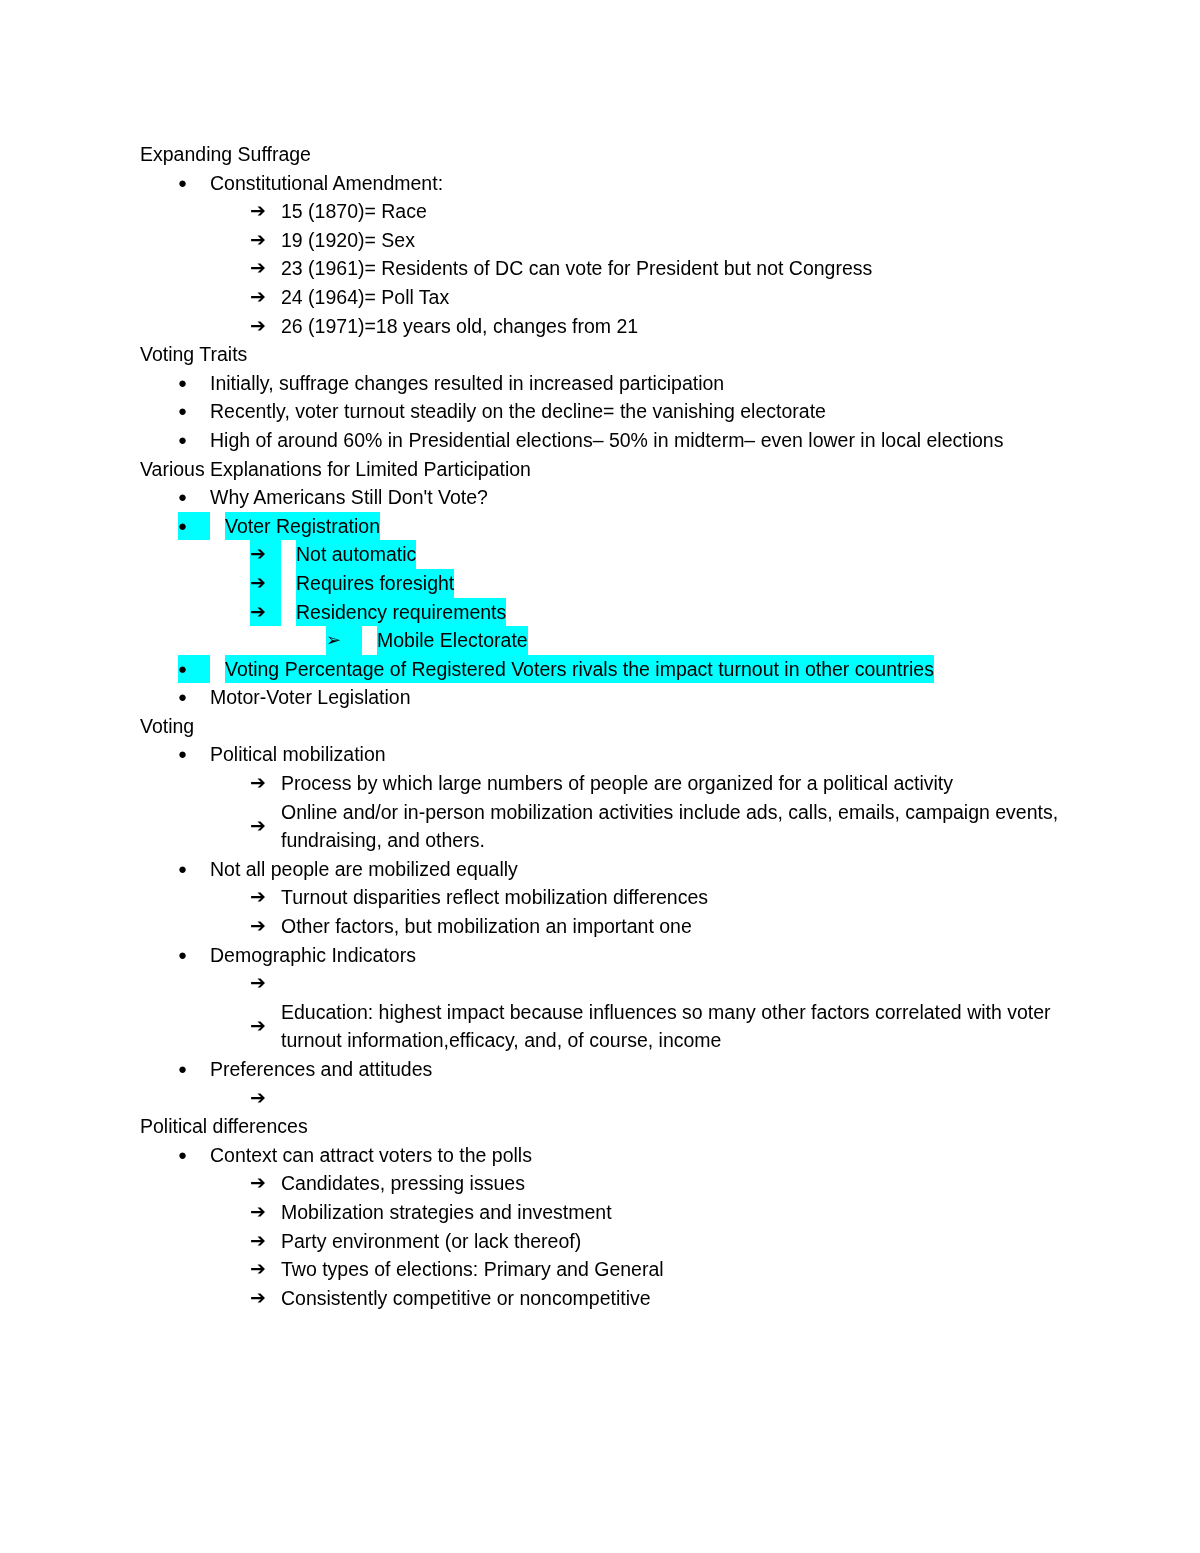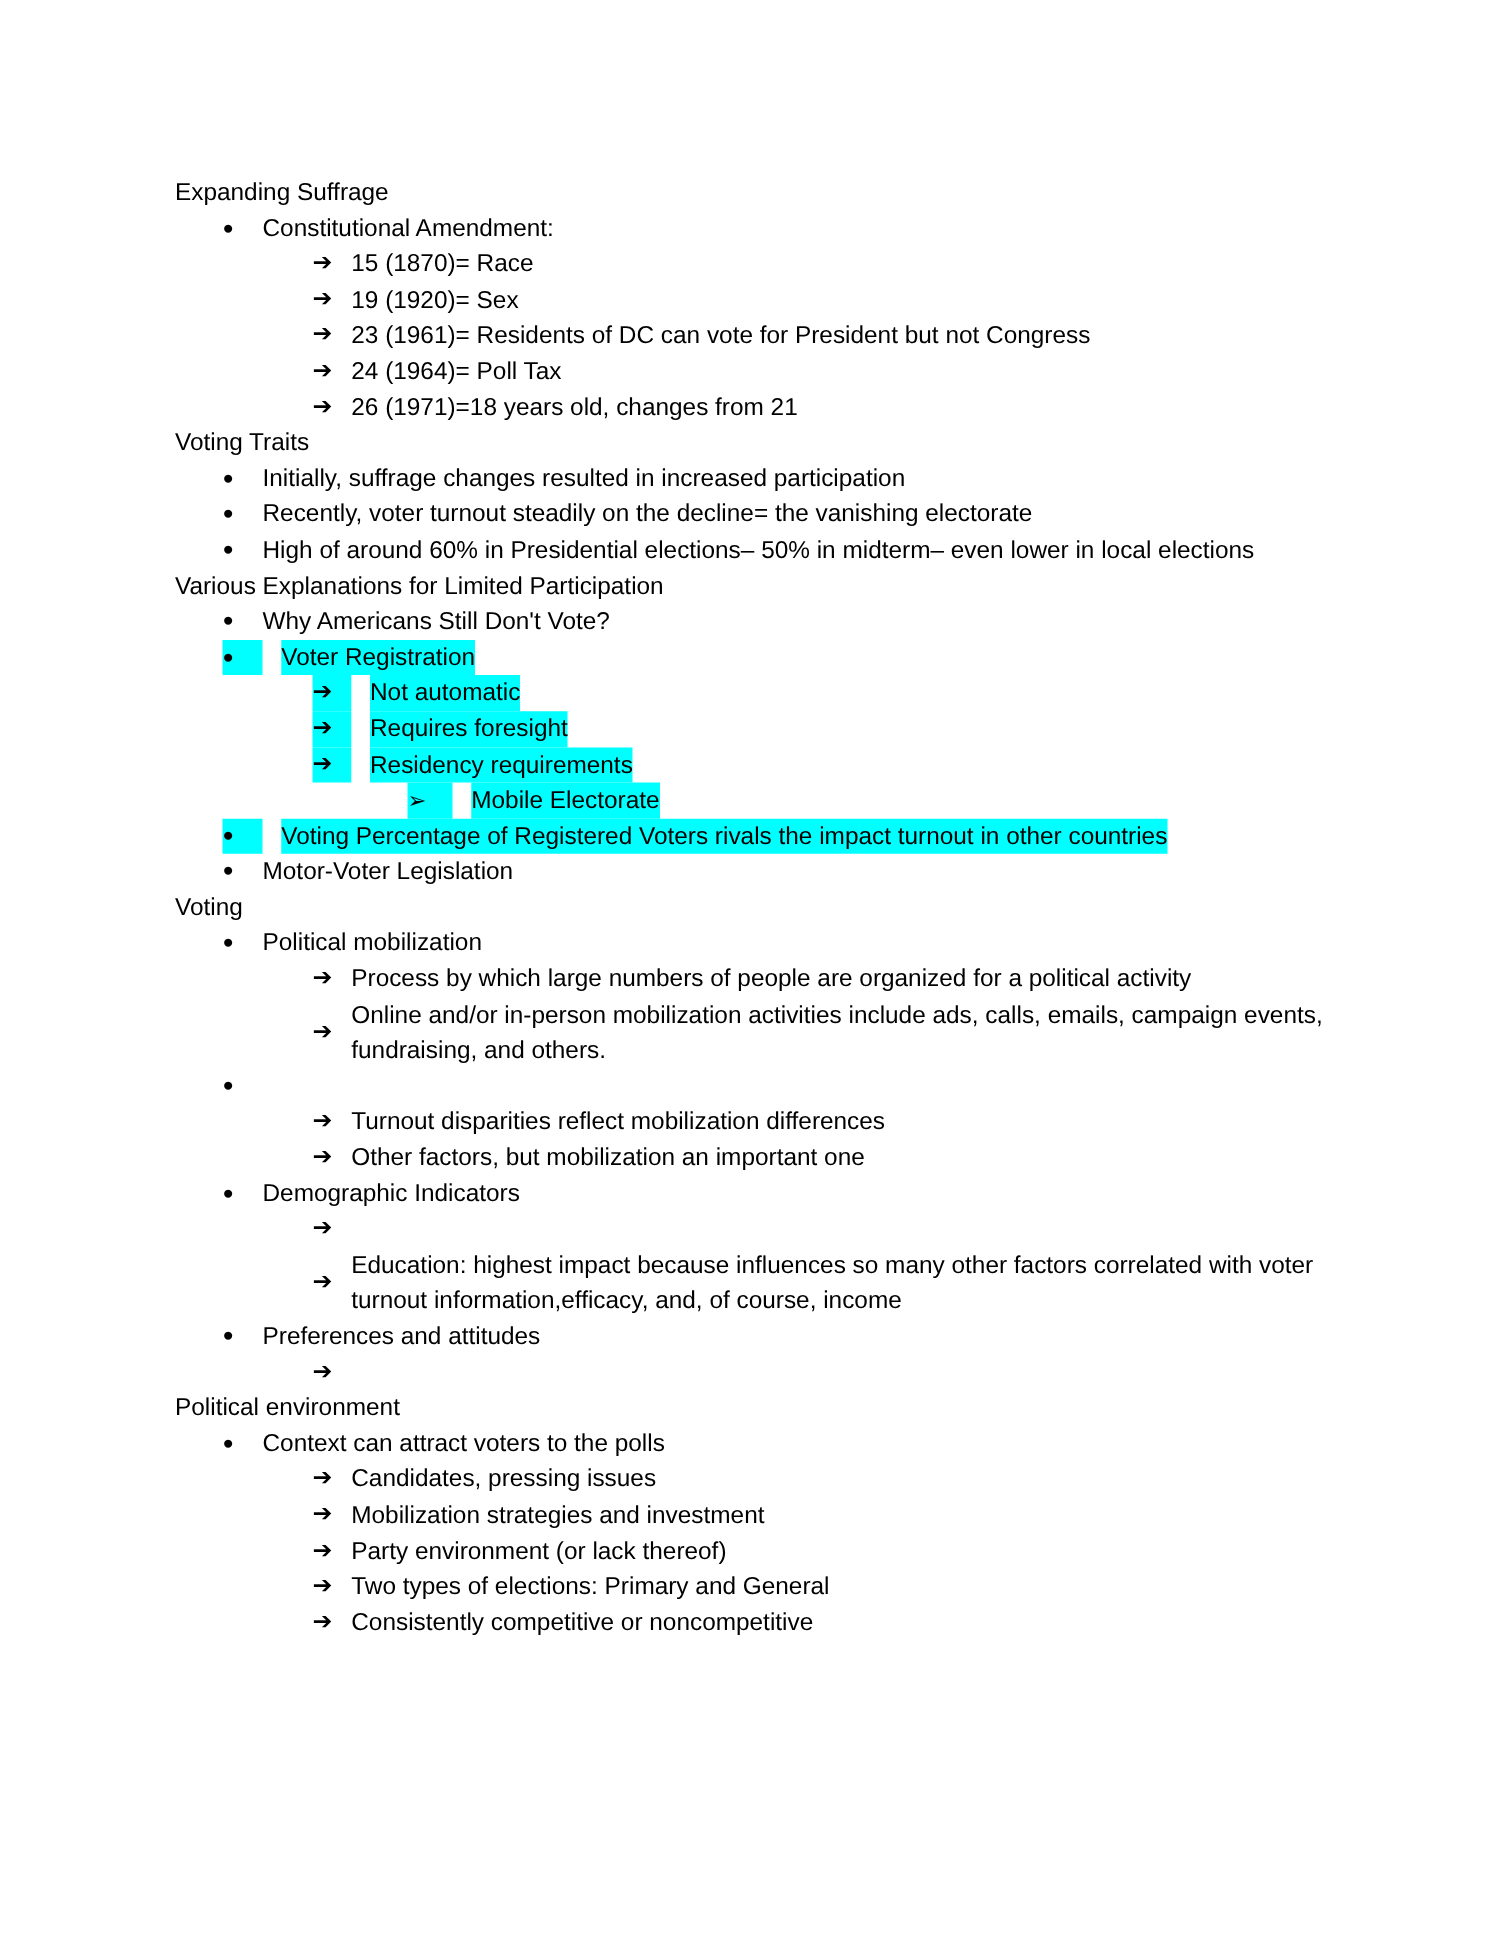--- a/index.html
+++ b/index.html
@@ -180,20 +180,21 @@
       <div class="row lvl2">
         <span class="marker">➔</span>
         <span class="txt">Process by which large numbers of people are organized for a political activity</span>
       </div>
       <div class="row lvl2">
         <span class="marker">➔</span>
         <span class="txt">Online and/or in-person mobilization activities include ads, calls, emails, campaign events, fundraising, and others.</span>
       </div>
       <div class="row lvl1">
         <span class="marker">●</span>
+        <span class="txt">Not all people are mobilized equally</span>
       </div>
       <div class="row lvl2">
         <span class="marker">➔</span>
         <span class="txt">Turnout disparities reflect mobilization differences</span>
       </div>
       <div class="row lvl2">
         <span class="marker">➔</span>
         <span class="txt">Other factors, but mobilization an important one</span>
       </div>
       <div class="row lvl1">
@@ -208,21 +209,21 @@
         <span class="txt">Education: highest impact because influences so many other factors correlated with voter turnout information,efficacy, and, of course, income</span>
       </div>
       <div class="row lvl1">
         <span class="marker">●</span>
         <span class="txt">Preferences and attitudes</span>
       </div>
       <div class="row lvl2">
         <span class="marker">➔</span>
       </div>
       <div class="row lvl0">
-        <span class="txt">Political environment</span>
+        <span class="txt">Political differences</span>
       </div>
       <div class="row lvl1">
         <span class="marker">●</span>
         <span class="txt">Context can attract voters to the polls</span>
       </div>
       <div class="row lvl2">
         <span class="marker">➔</span>
         <span class="txt">Candidates, pressing issues</span>
       </div>
       <div class="row lvl2">

